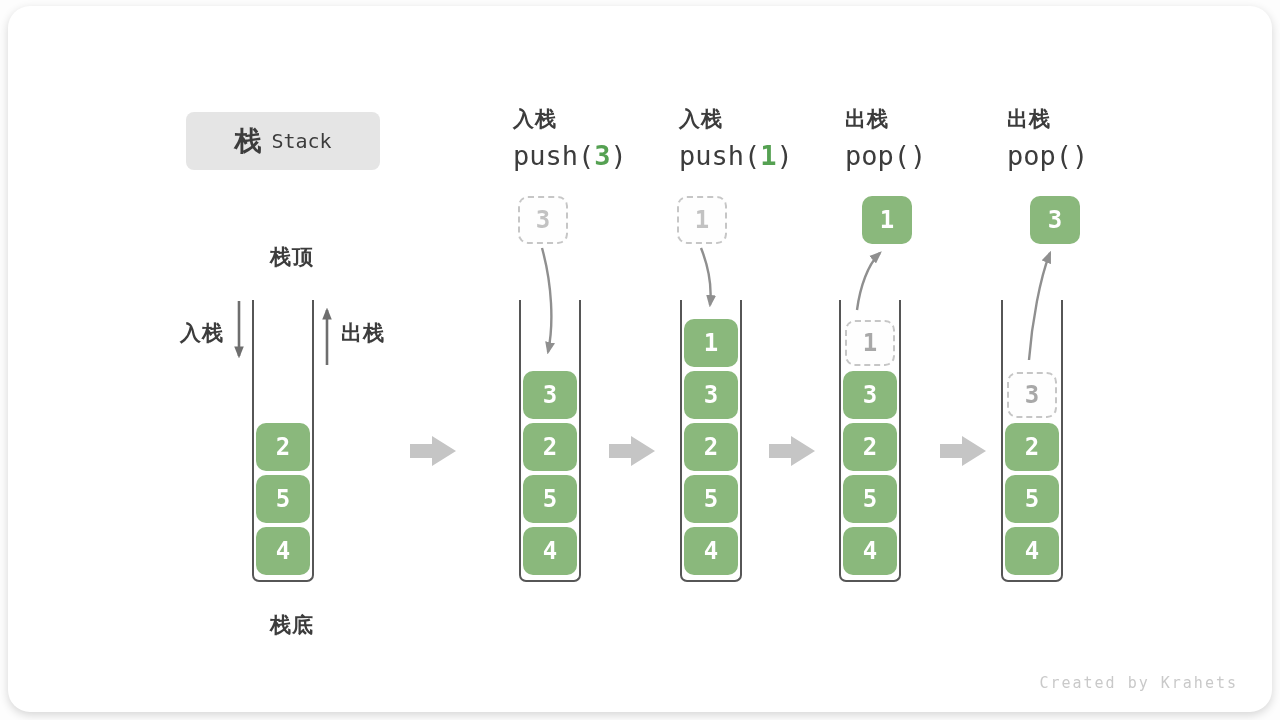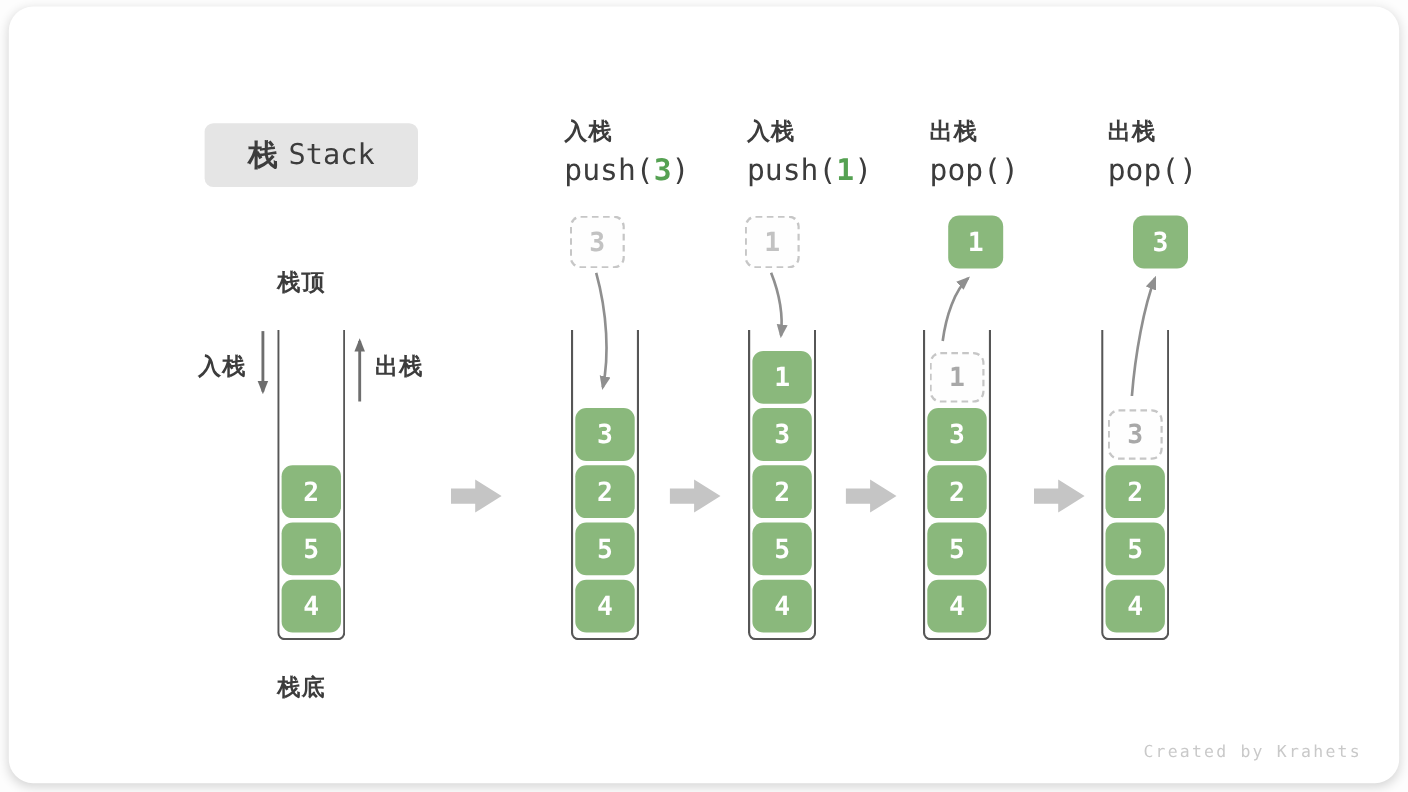--- a/index.html
+++ b/index.html
@@ -11,24 +11,24 @@
   html,body{width:1280px;height:720px;background:#fdfdfd;font-family:"DejaVu Sans",sans-serif;overflow:hidden}
   .canvas{position:relative;width:1280px;height:720px}
   .card{position:absolute;left:8px;top:6px;width:1264px;height:706px;background:#ffffff;
         border-radius:22px;box-shadow:0 3px 10px rgba(0,0,0,.16)}
   .layer{position:absolute;left:0;top:0;width:1280px;height:720px}
   svg.layer{pointer-events:none}
 
   .title-badge{position:absolute;left:186px;top:112px;width:194px;height:58px;background:var(--badge);
         border-radius:8px;display:flex;align-items:center;justify-content:center;gap:10px;color:var(--ink)}
   .title-zh{font-size:27px;font-weight:bold}
-  .title-en{font-size:26px;font-family:"DejaVu Sans Mono",monospace}
+  .title-en{font-size:20px;font-family:"DejaVu Sans Mono",monospace}
 
   .zh-label{position:absolute;color:var(--ink);font-size:21px;font-weight:bold;letter-spacing:1px;white-space:nowrap}
-  .centered62{width:62px;text-align:left}
+  .centered62{width:62px;text-align:right}
 
   .op-label{position:absolute;white-space:nowrap}
   .op-zh{color:var(--ink);font-size:21px;font-weight:bold;letter-spacing:1px}
   .op-code{margin-top:7px;color:var(--ink);font-size:27px;font-family:"DejaVu Sans Mono",monospace}
   .op-code .arg{color:var(--code-green);font-weight:bold}
 
   .stack-container{position:absolute;width:62px;height:282px;
         border-left:2px solid var(--wall);border-right:2px solid var(--wall);border-bottom:2px solid var(--wall);
         border-radius:0 0 7px 7px;background:transparent}
 

